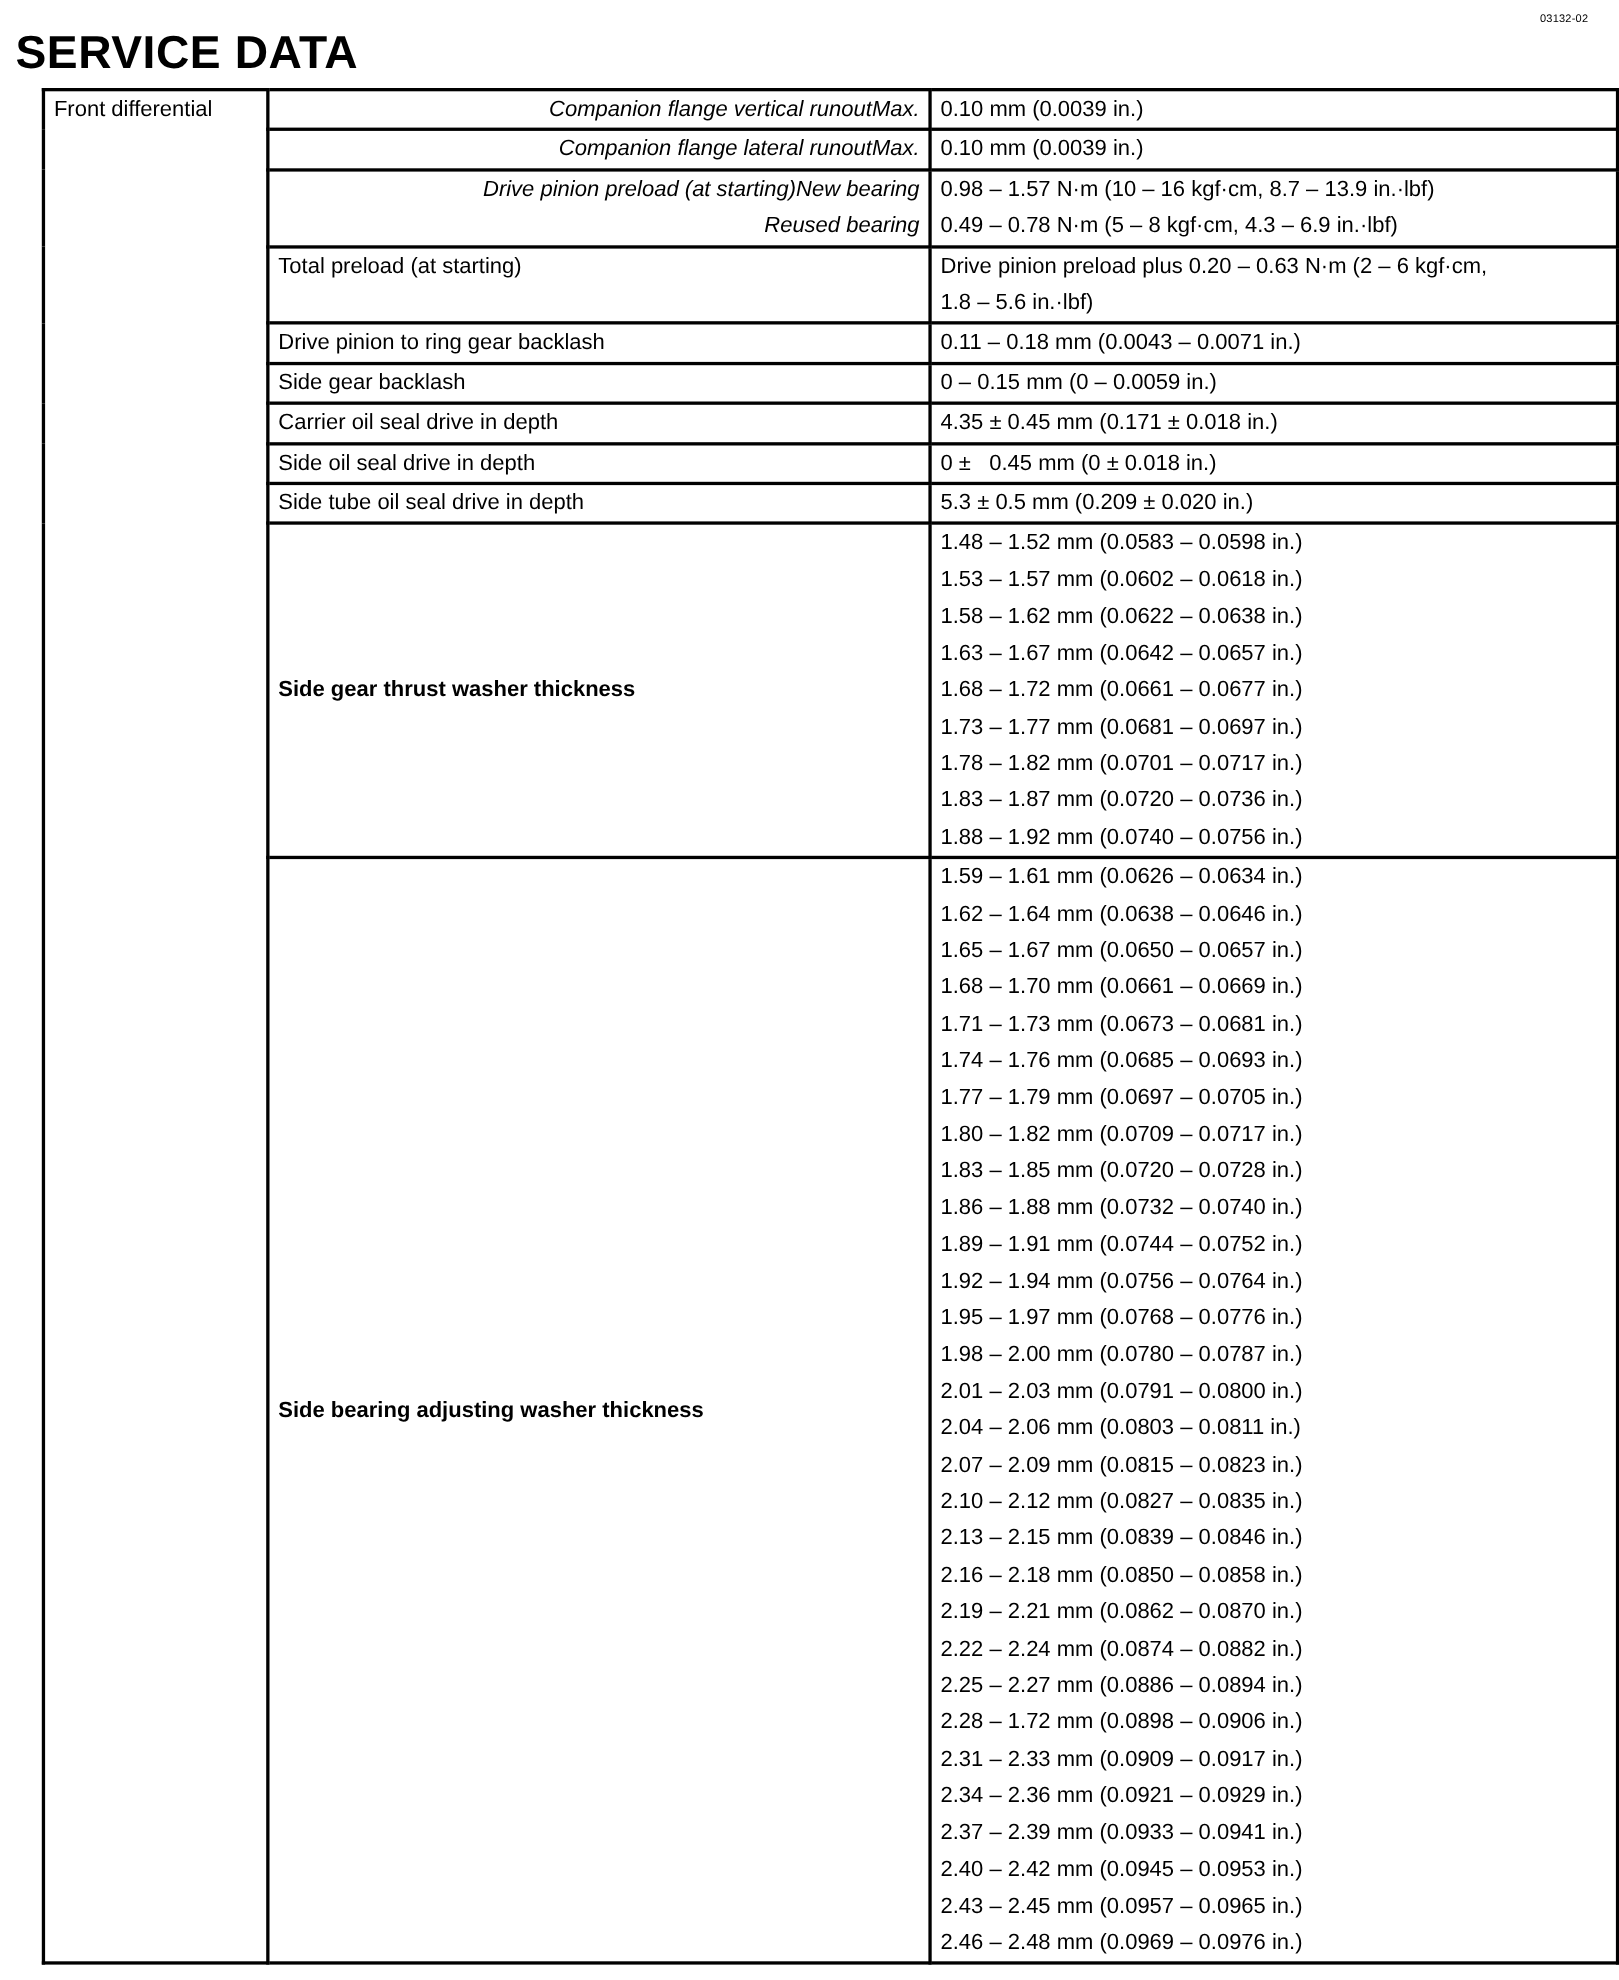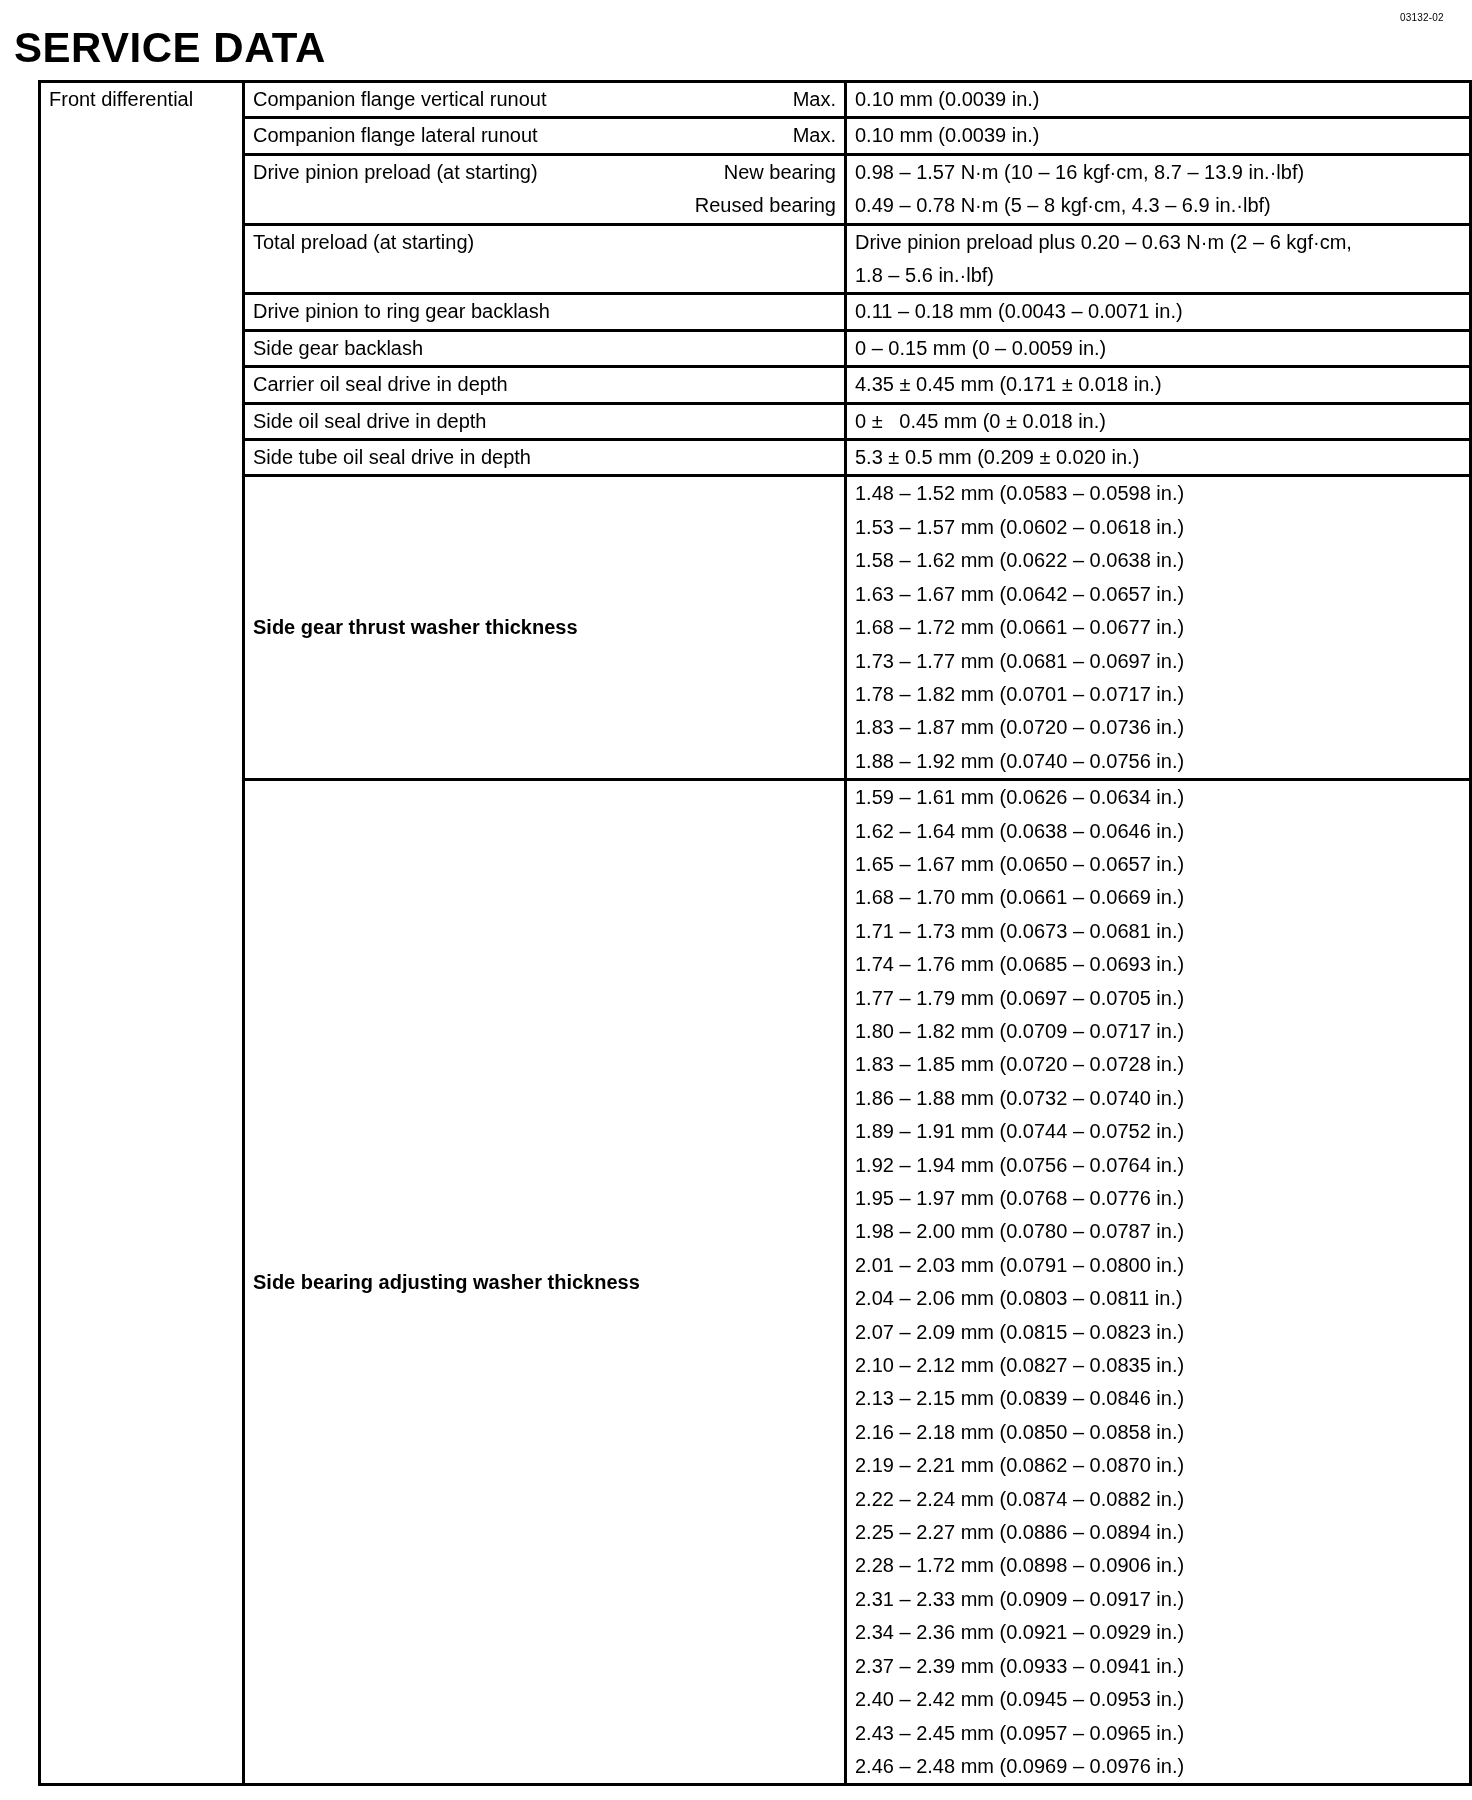--- a/index.html
+++ b/index.html
@@ -21,21 +21,21 @@
     width: 1434px; border-collapse: collapse;
     font-size: 20px; line-height: 33.4px; margin-left: 29px;
   }
   table.spec td {
     border: 3px solid #000; vertical-align: top; padding: 0 8px; box-sizing: border-box;
   }
   td.group { width: 204px; vertical-align: middle; padding-left: 10px; }
   td.item { width: 602px; }
   td.value { }
   td.item.mid { vertical-align: middle; font-weight: bold; }
-  .item-row { display: flex; justify-content: space-between; }
+  .item-row { display: flex; justify-content: flex-end; font-style: italic; }
   .line { display: block; white-space: nowrap; }
   .qual { text-align: right; }
 </style>
 </head>
 <body>
 
 <div class="doc-code">03132-02</div>
 <h1 class="page-title">SERVICE DATA</h1>
 
 <table class="spec">

